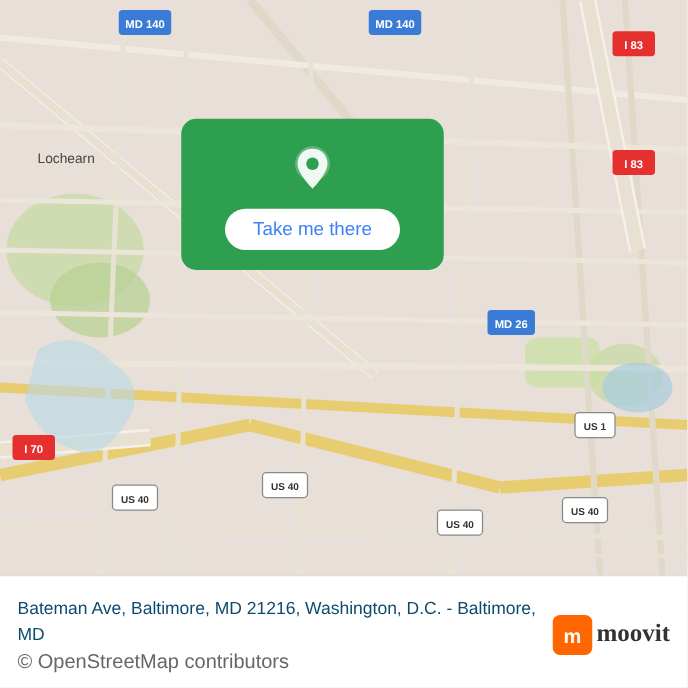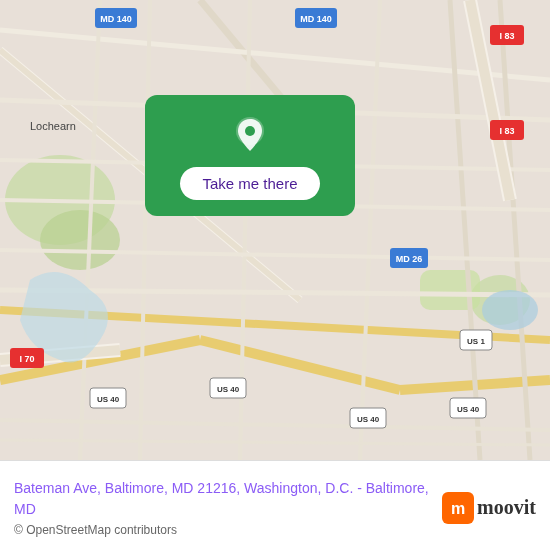--- a/index.html
+++ b/index.html
@@ -42,21 +42,21 @@
     }
 
     #pin-icon {
       width: 44px;
       height: 44px;
       margin-bottom: 10px;
     }
 
     #take-me-there-btn {
       background: white;
-      color: #4c1d95;
+      color: #3b82f6;
       border: none;
       border-radius: 20px;
       padding: 8px 22px;
       font-size: 15px;
       font-weight: 500;
       cursor: pointer;
       white-space: nowrap;
     }
 
     #footer {
@@ -188,22 +188,22 @@
       <path d="M22 6 C15 6 10 11 10 18 C10 26 22 38 22 38 C22 38 34 26 34 18 C34 11 29 6 22 6Z" fill="white" opacity="0.9"></path>
       <circle cx="22" cy="18" r="5" fill="#2e9e4f"></circle>
     </svg>
     <button id="take-me-there-btn">Take me there</button>
   </div>
 </div>
 
 <div id="footer">
   <div id="footer-content" style="display:flex; justify-content:space-between; align-items:center;">
     <div style="flex:1; padding-right: 10px;">
-      <div id="address-text" style="font-size:14px; color:#8b5cf6; line-height:1.45;">Bateman Ave, Baltimore, MD 21216, Washington, D.C. - Baltimore, MD</div>
-      <div id="osm-credit" style="font-size:12px; color:#666; margin-top:4px;">© OpenStreetMap contributors</div>
+      <div id="address-text" style="font-size:14px; color:#0c4a6e; line-height:1.45;">Bateman Ave, Baltimore, MD 21216, Washington, D.C. - Baltimore, MD</div>
+      <div id="osm-credit" style="font-size:16px; color:#666; margin-top:4px;">© OpenStreetMap contributors</div>
     </div>
     <div id="moovit-logo" style="display:flex;align-items:center;gap:3px;flex-shrink:0;">
       <svg width="32" height="32" viewBox="0 0 32 32" xmlns="http://www.w3.org/2000/svg">
         <rect width="32" height="32" rx="6" fill="#ff6600"></rect>
         <text x="16" y="22" font-size="16" font-family="Arial" fill="white" text-anchor="middle" font-weight="bold">m</text>
       </svg>
       <span style="font-size:20px;font-weight:bold;color:#333;font-family:Liberation Serif, serif;">moovit</span>
     </div>
   </div>
 </div>

